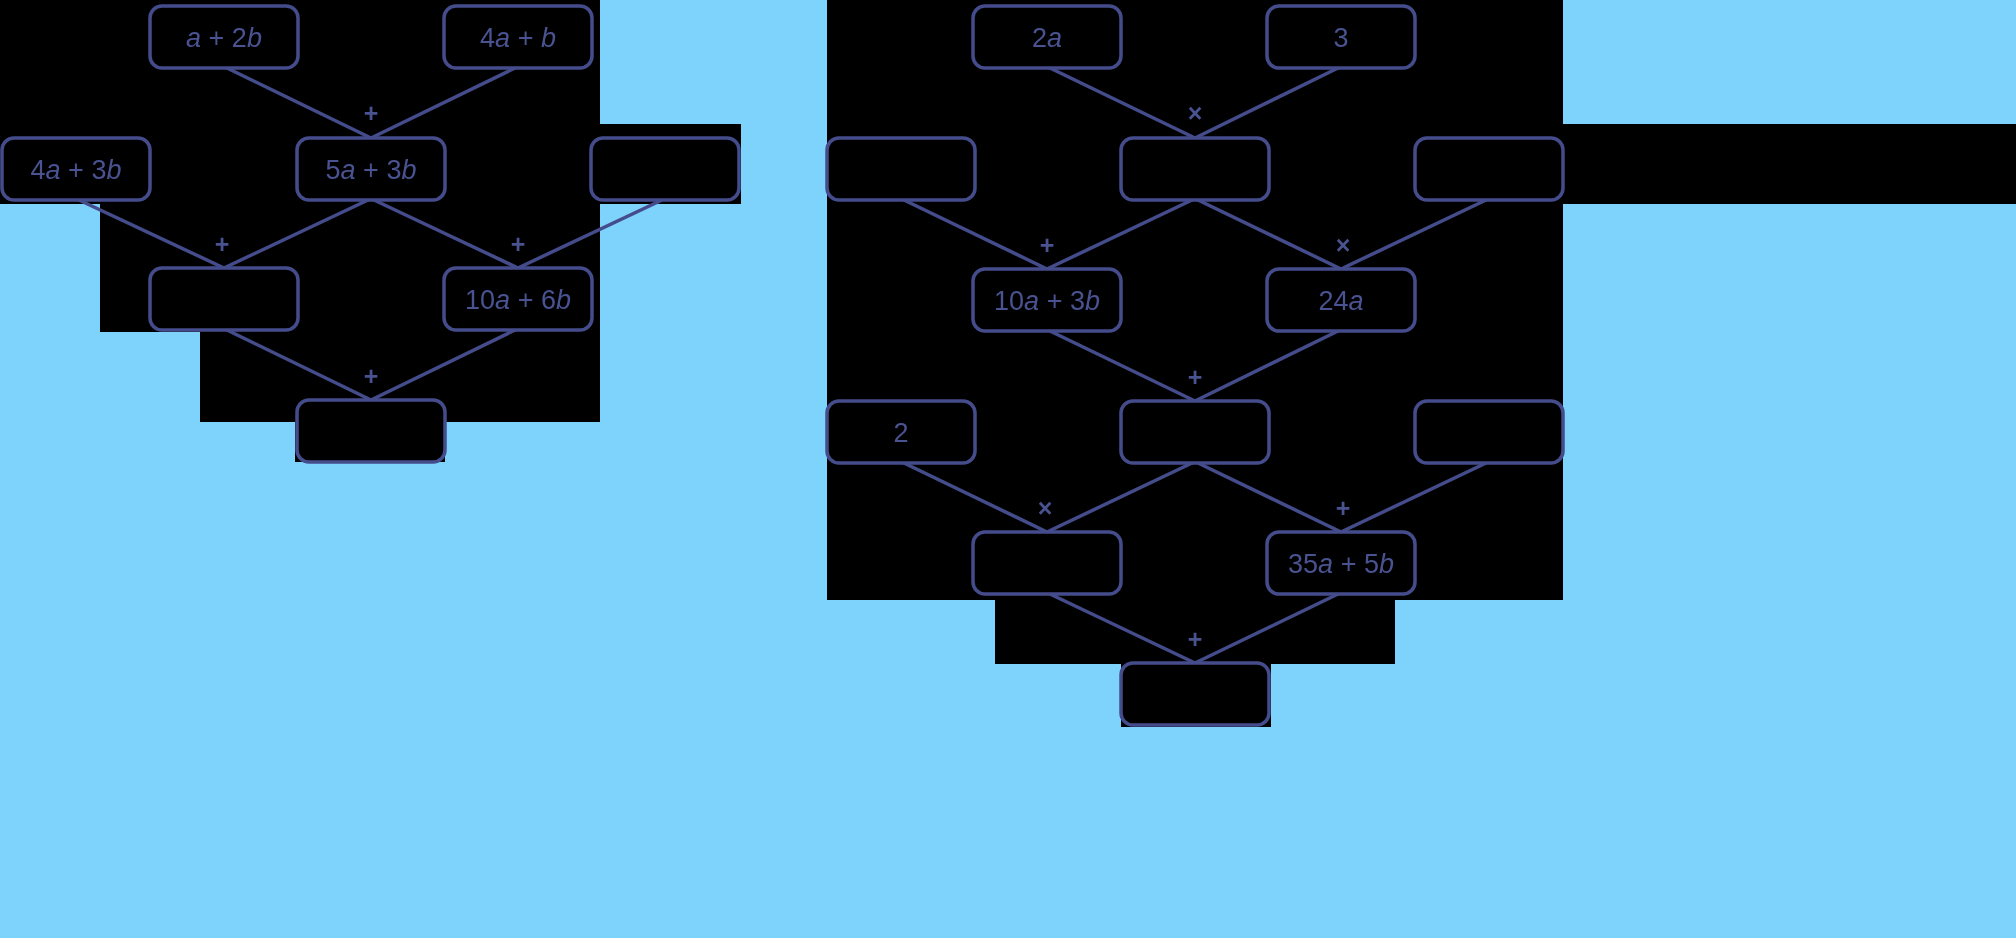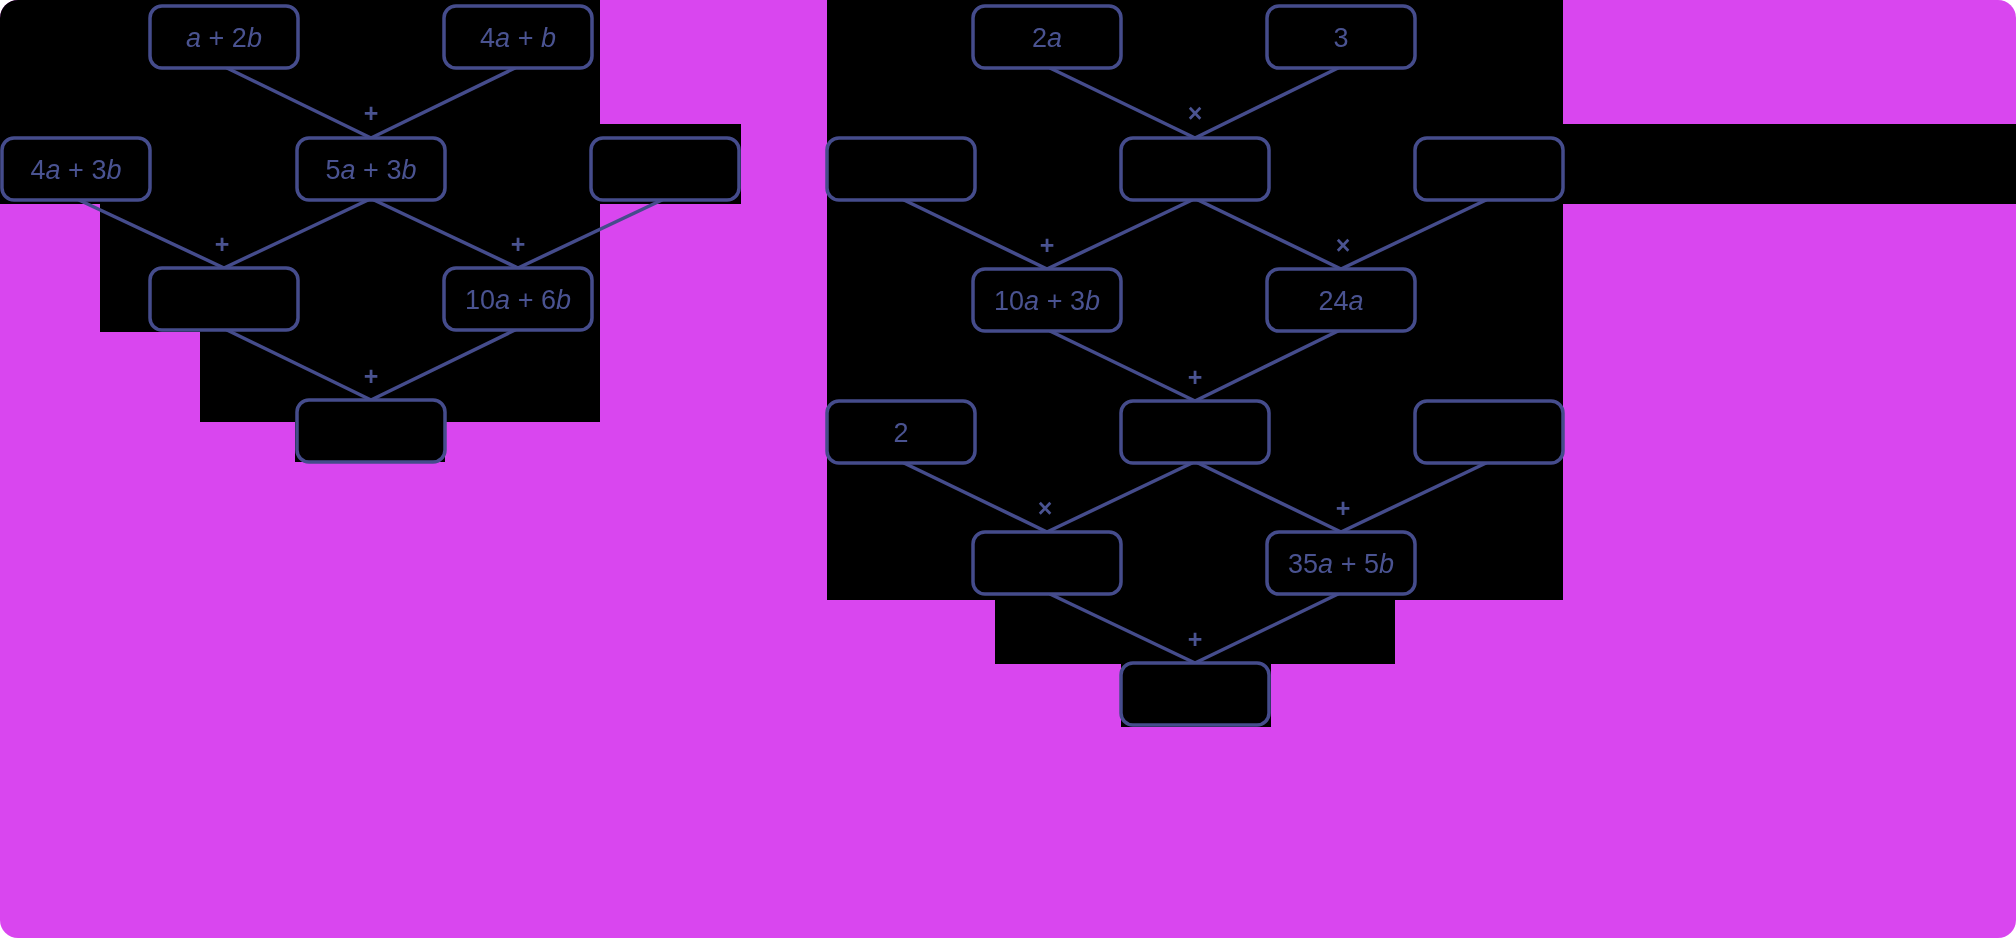--- a/index.html
+++ b/index.html
@@ -10,22 +10,21 @@
   body {
     width: 2016px;
     height: 938px;
     font-family: "Liberation Sans", sans-serif;
   }
   #stage {
     position: relative;
     width: 2016px;
     height: 938px;
     overflow: hidden;
-    background: #d946ef;
-    border-radius: 18px;
+    background: #7dd3fc;
   }
   .diagram {
     position: absolute;
     top: 0;
     left: 0;
     width: 2016px;
     height: 938px;
   }
   .node-label {
     font-family: "Liberation Sans", sans-serif;

